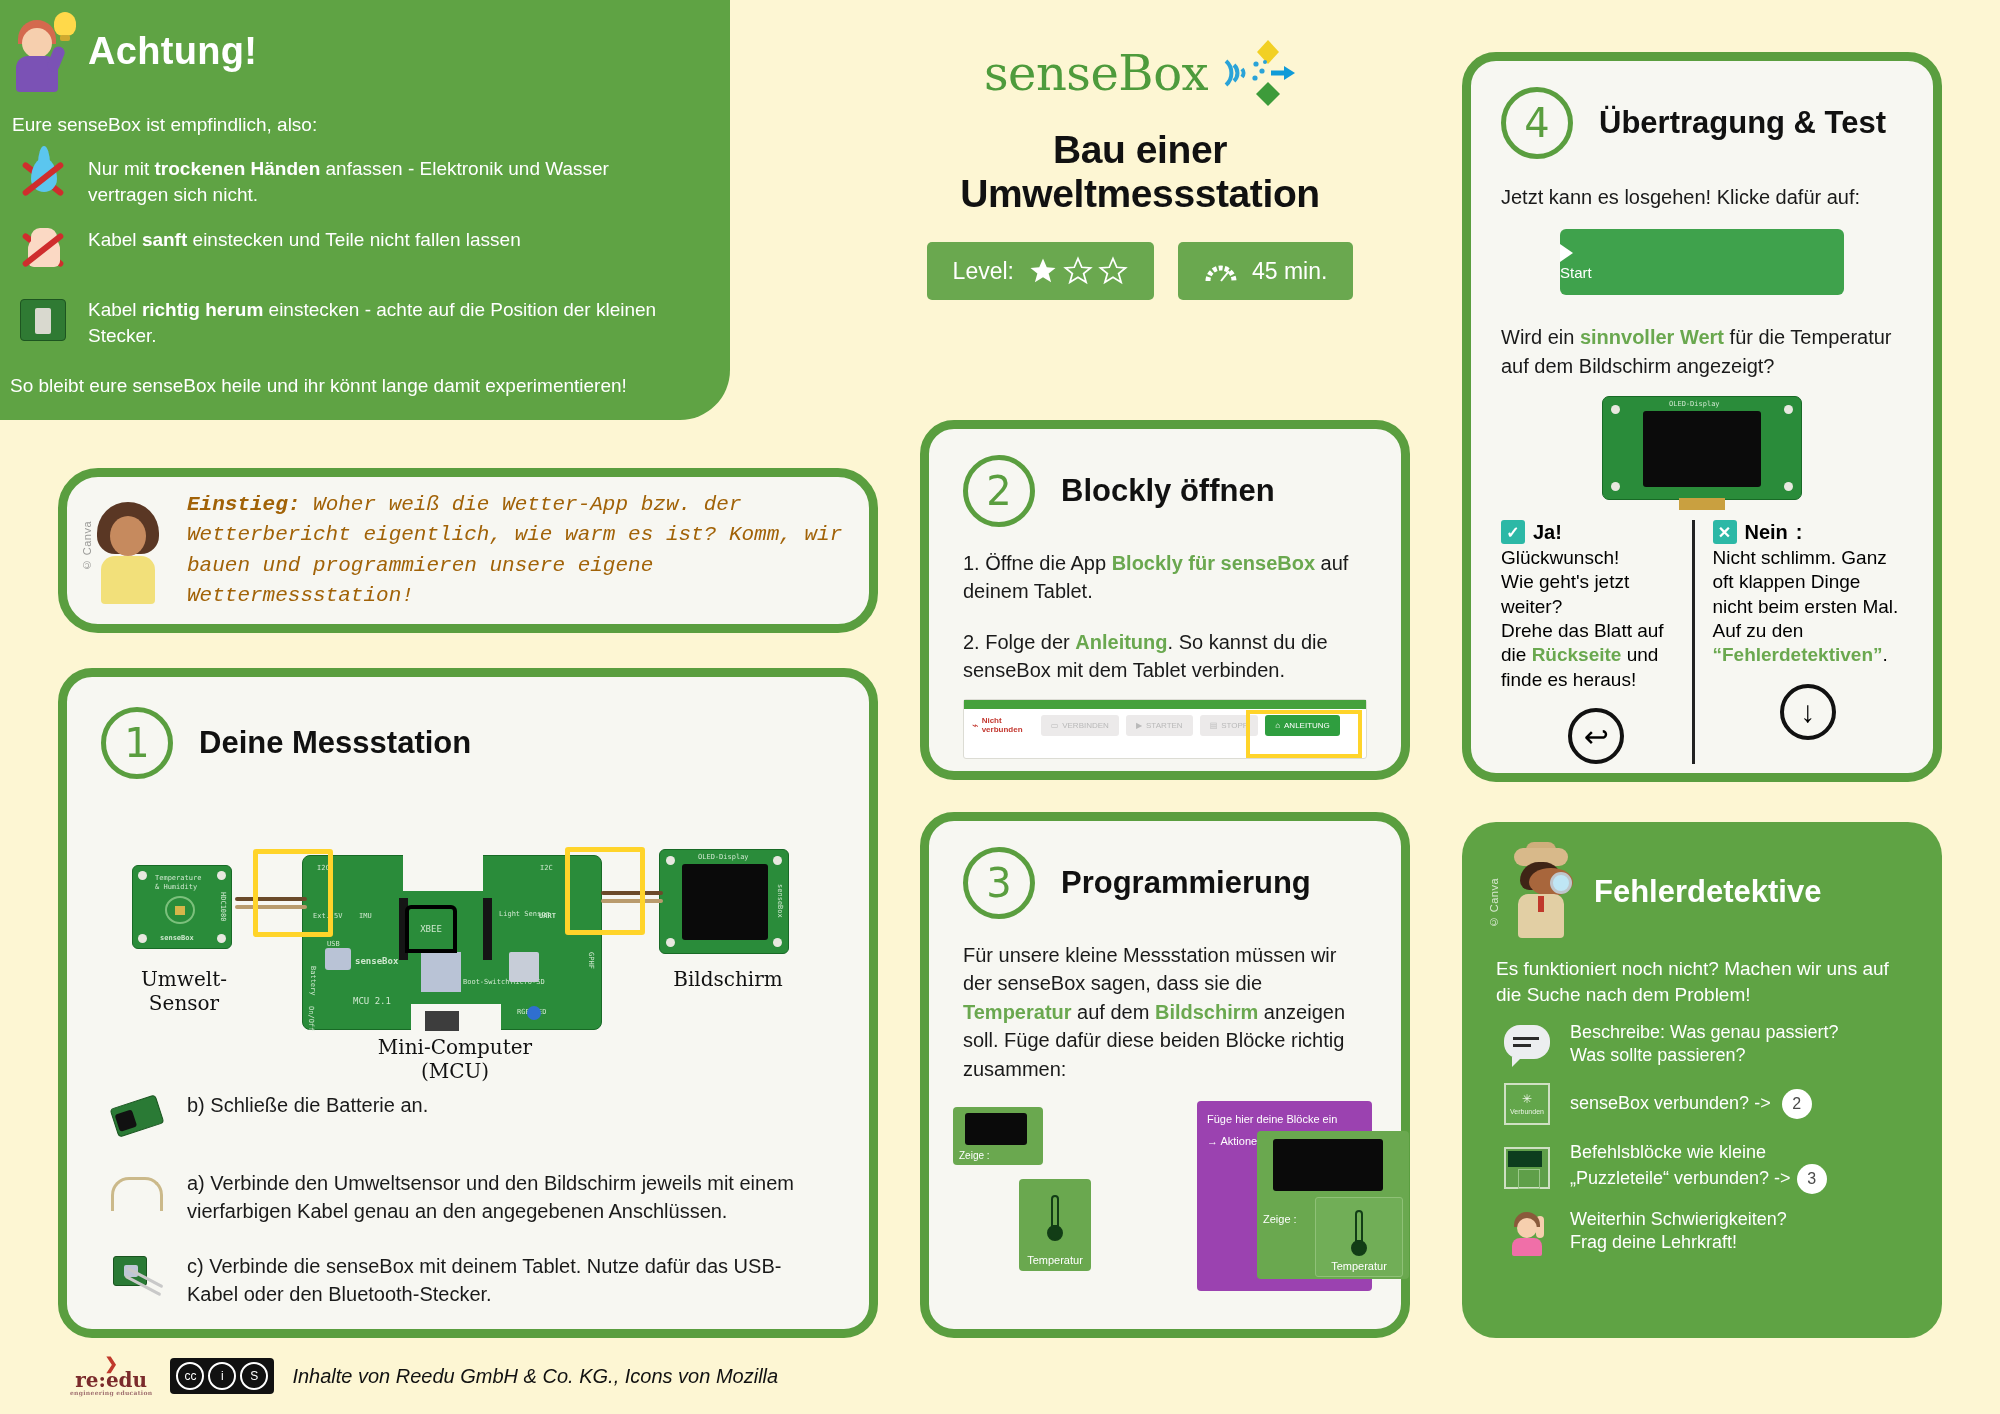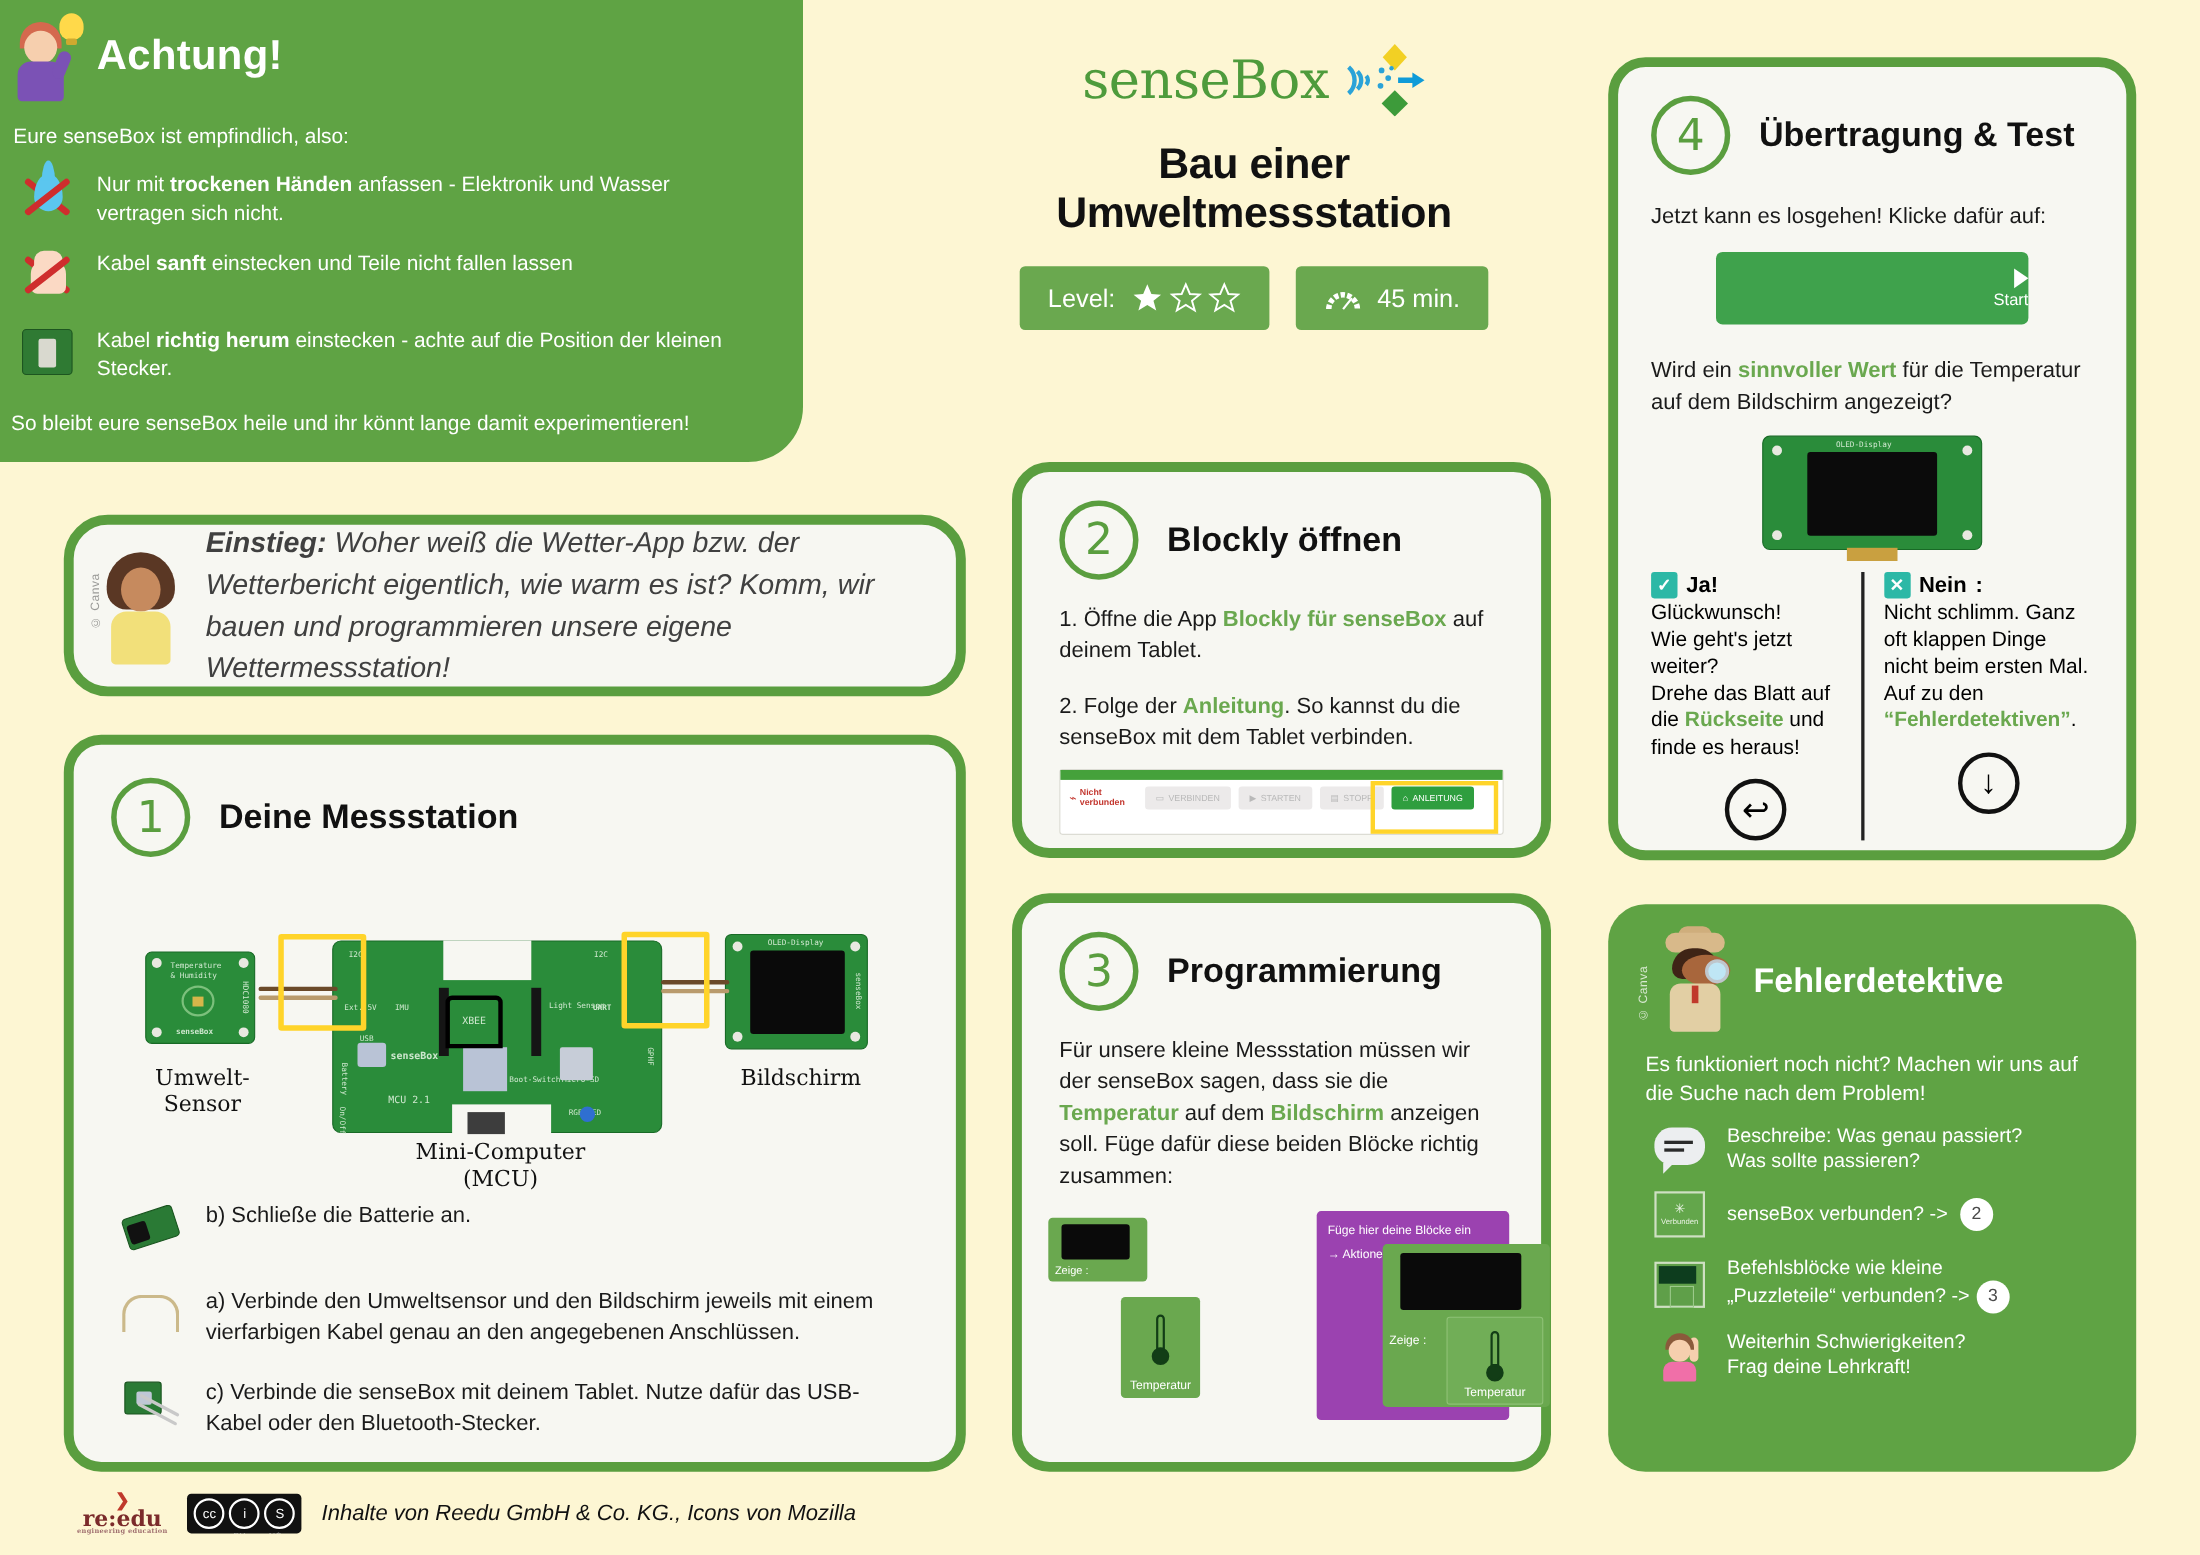--- a/index.html
+++ b/index.html
@@ -128,21 +128,21 @@
   .hl-dark { color:#6aa84f; font-weight:bold; }
 
   
   #einstieg { left:58px; top:468px; width:820px; height:165px; border-radius:40px; }
   #einstieg .inner { display:flex; align-items:center; gap:18px; padding:16px 26px 16px 22px; height:100%; }
   .avatar-einstieg { position:relative; width:80px; height:110px; flex:0 0 80px; }
   .ae-hair{position:absolute;left:8px;top:6px;width:62px;height:52px;border-radius:31px 31px 18px 18px;background:#5a3724;}
   .ae-head{position:absolute;left:21px;top:20px;width:36px;height:40px;border-radius:50%;background:#c68a5e;}
   .ae-body{position:absolute;left:12px;top:60px;width:54px;height:48px;border-radius:14px 14px 4px 4px;background:#f2e07a;}
   .ae-q{position:absolute;left:60px;top:-4px;font-size:30px;color:#333;font-weight:bold;}
-  .einstieg-text { font-size:26px; font-style:italic; line-height:1.45; color:#404040; }
+  .einstieg-text { font-size:21px; font-style:italic; line-height:1.45; color:#a16207;font-family:Liberation Mono, monospace; }
   .einstieg-text b { font-style:italic; }
 
   
   #sec1 { left:58px; top:668px; width:820px; height:670px; }
   #sec1 .sec-head { padding:30px 0 0 34px; }
   .board-area { position:relative; height:300px; margin-top:8px; }
   .pcb { position:absolute; background:#2a8c3a; border-radius:6px; border:1px solid #186a26; }
   .pcb-main {
     left:235px; top:68px; width:300px; height:175px;
     background:#2a8c3a; border-radius:8px;
@@ -225,21 +225,21 @@
   .nested .tbox{position:absolute;left:58px;top:66px;width:88px;height:80px;background:#71ae57;border:1px solid #8fc177;border-radius:3px;}
   .nested .tlbl{position:absolute;left:0;right:0;bottom:4px;text-align:center;font-size:11px;color:#fff;}
 
   
   #sec4 { left:1462px; top:52px; width:480px; height:730px; }
   #sec4 .sec-head { padding:26px 0 0 30px; }
   #sec4 .body-text { padding:0 30px; }
   .start-btn {
     margin:18px auto 0 auto; width:284px; height:66px; background:#3fa24c;
     border-radius:6px; color:#fff; display:flex; flex-direction:column;
-    align-items:flex-end; justify-content:center; gap:2px;
+    align-items:flex-start; justify-content:center; gap:2px;
   }
   .start-btn .tri { width:0;height:0;border-left:13px solid #fff;border-top:9px solid transparent;border-bottom:9px solid transparent; }
   .start-btn .lb { font-size:15px; }
   .oled-pic {
     margin:16px auto 0 auto; width:200px; height:104px; background:#2a8c3a;
     border-radius:7px; position:relative; border:1px solid #186a26;
   }
   .oled-pic .scr{position:absolute;left:40px;top:14px;width:118px;height:76px;background:#0b0b0b;border-radius:3px;}
   .oled-pic .tab{position:absolute;left:76px;bottom:-11px;width:46px;height:12px;background:#c9a040;}
   .yn-wrap { display:flex; margin:20px 30px 0 30px; }

